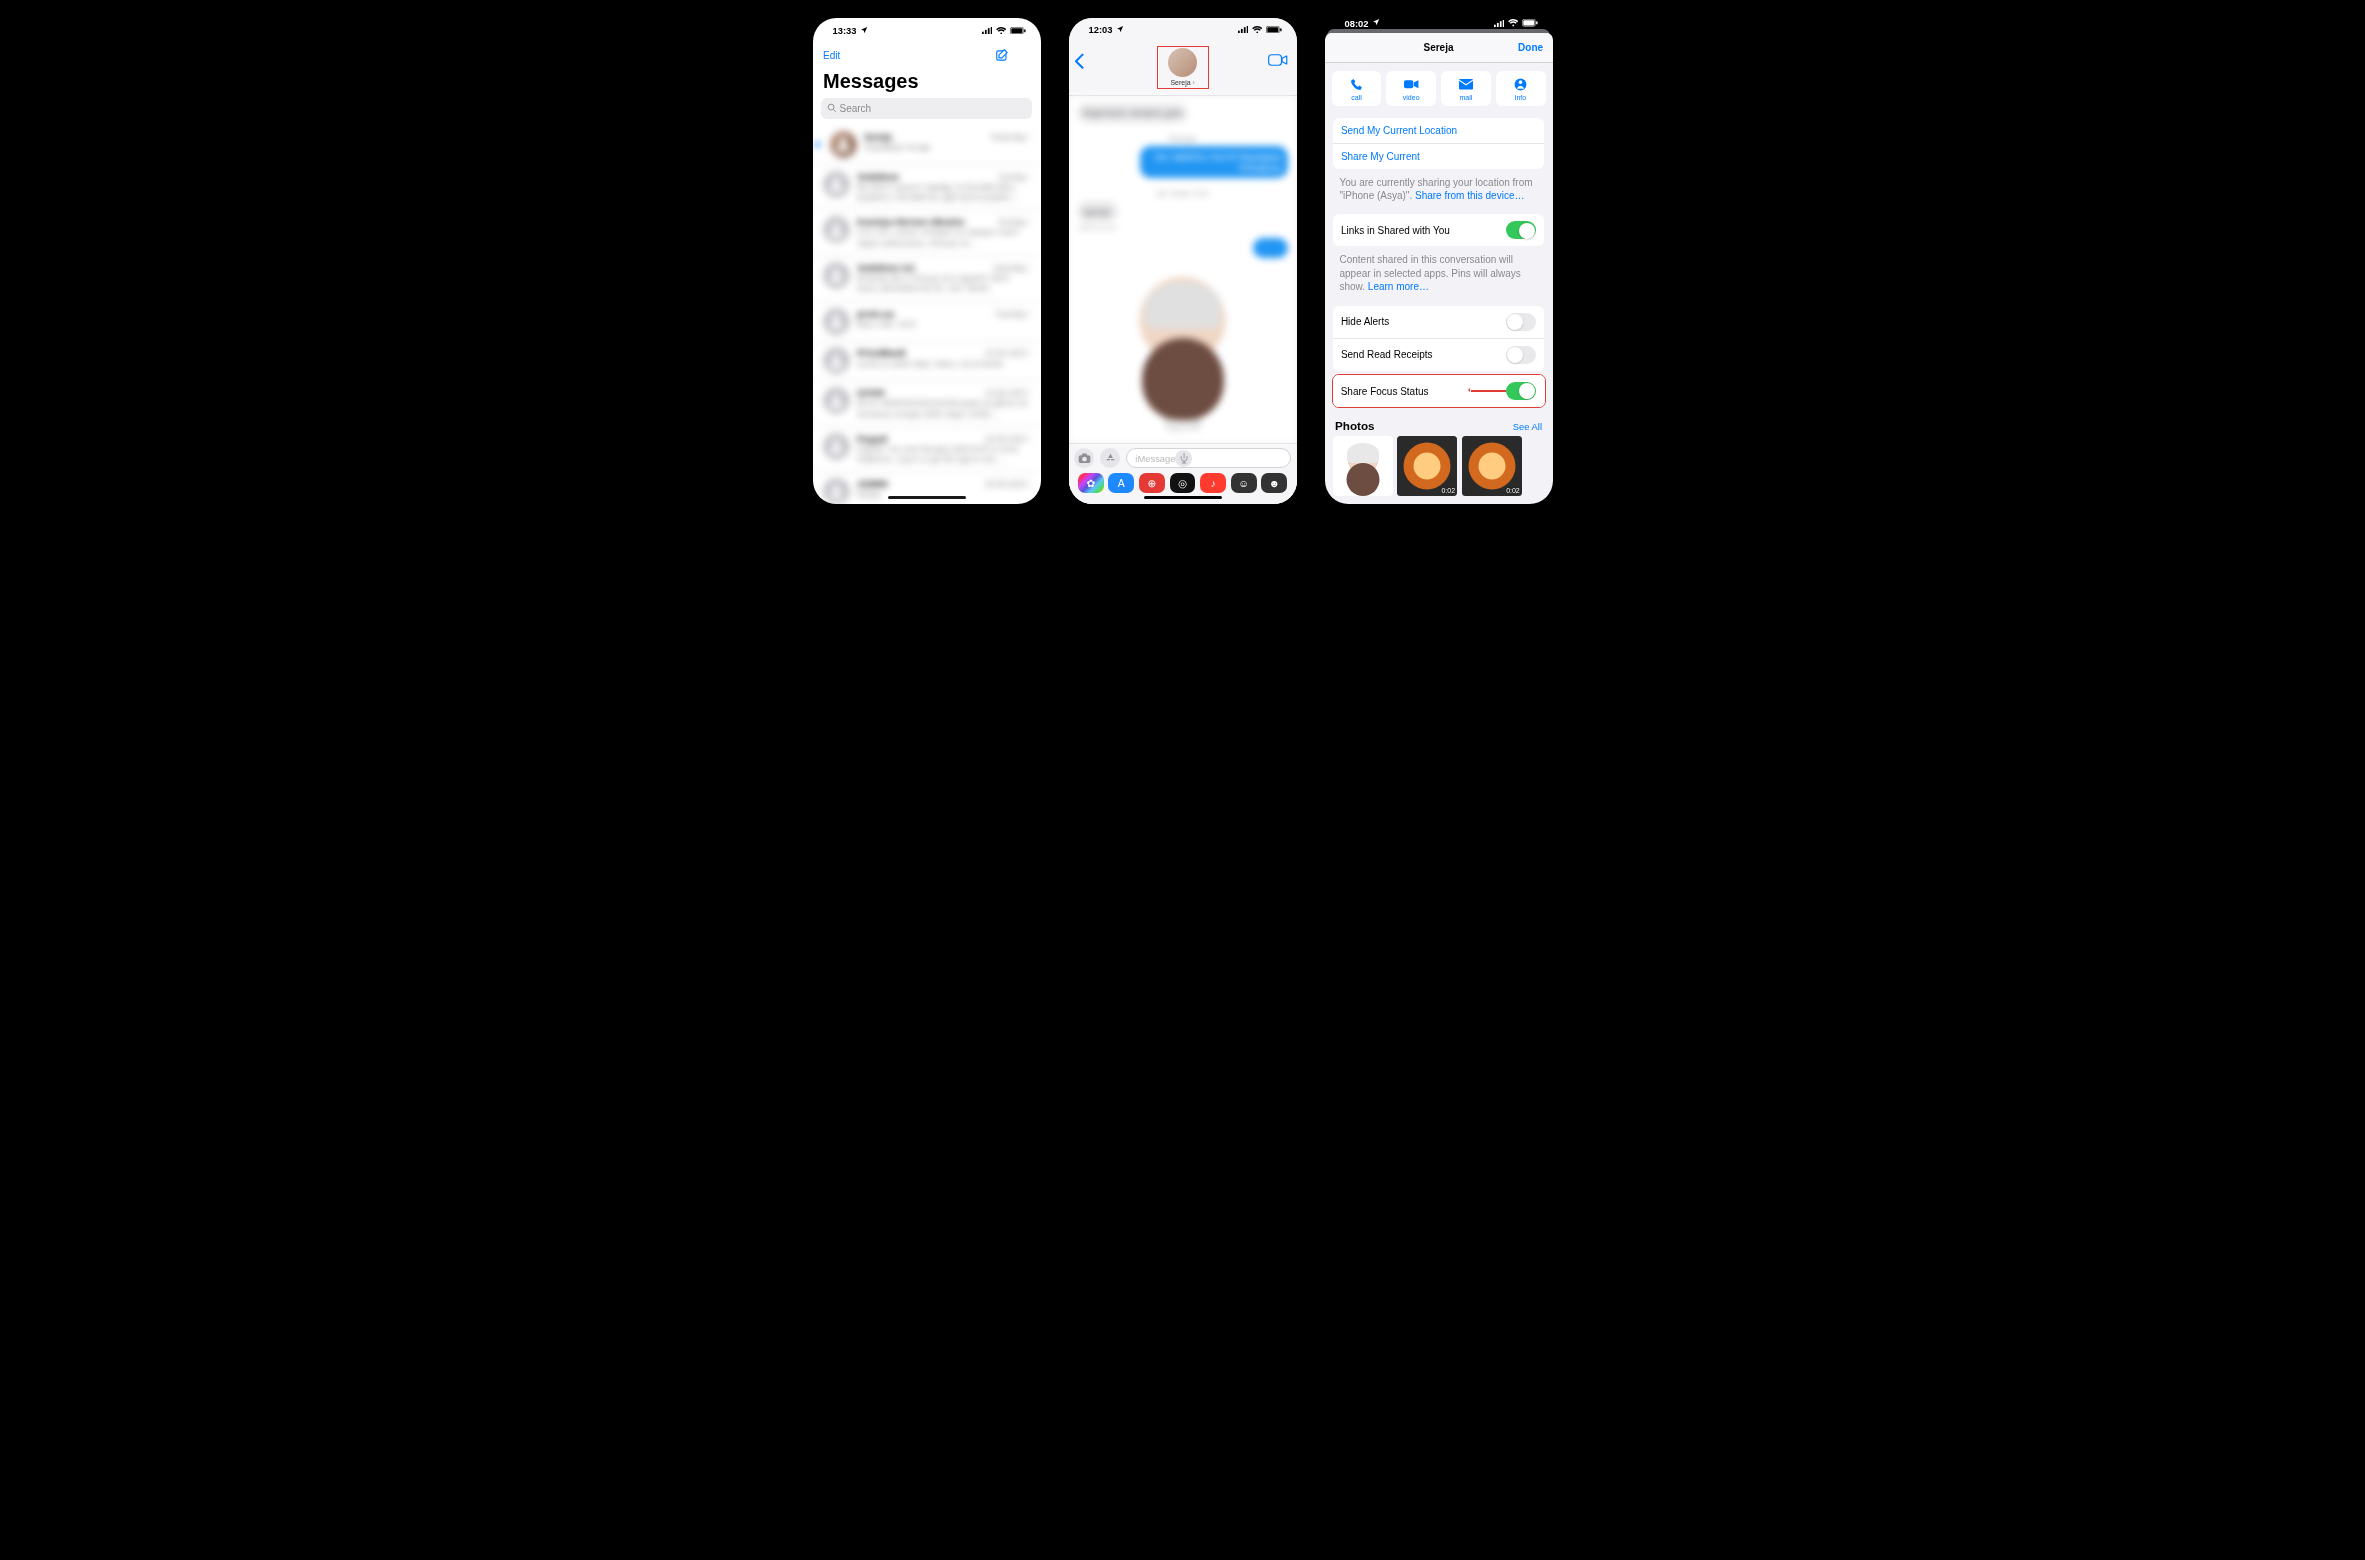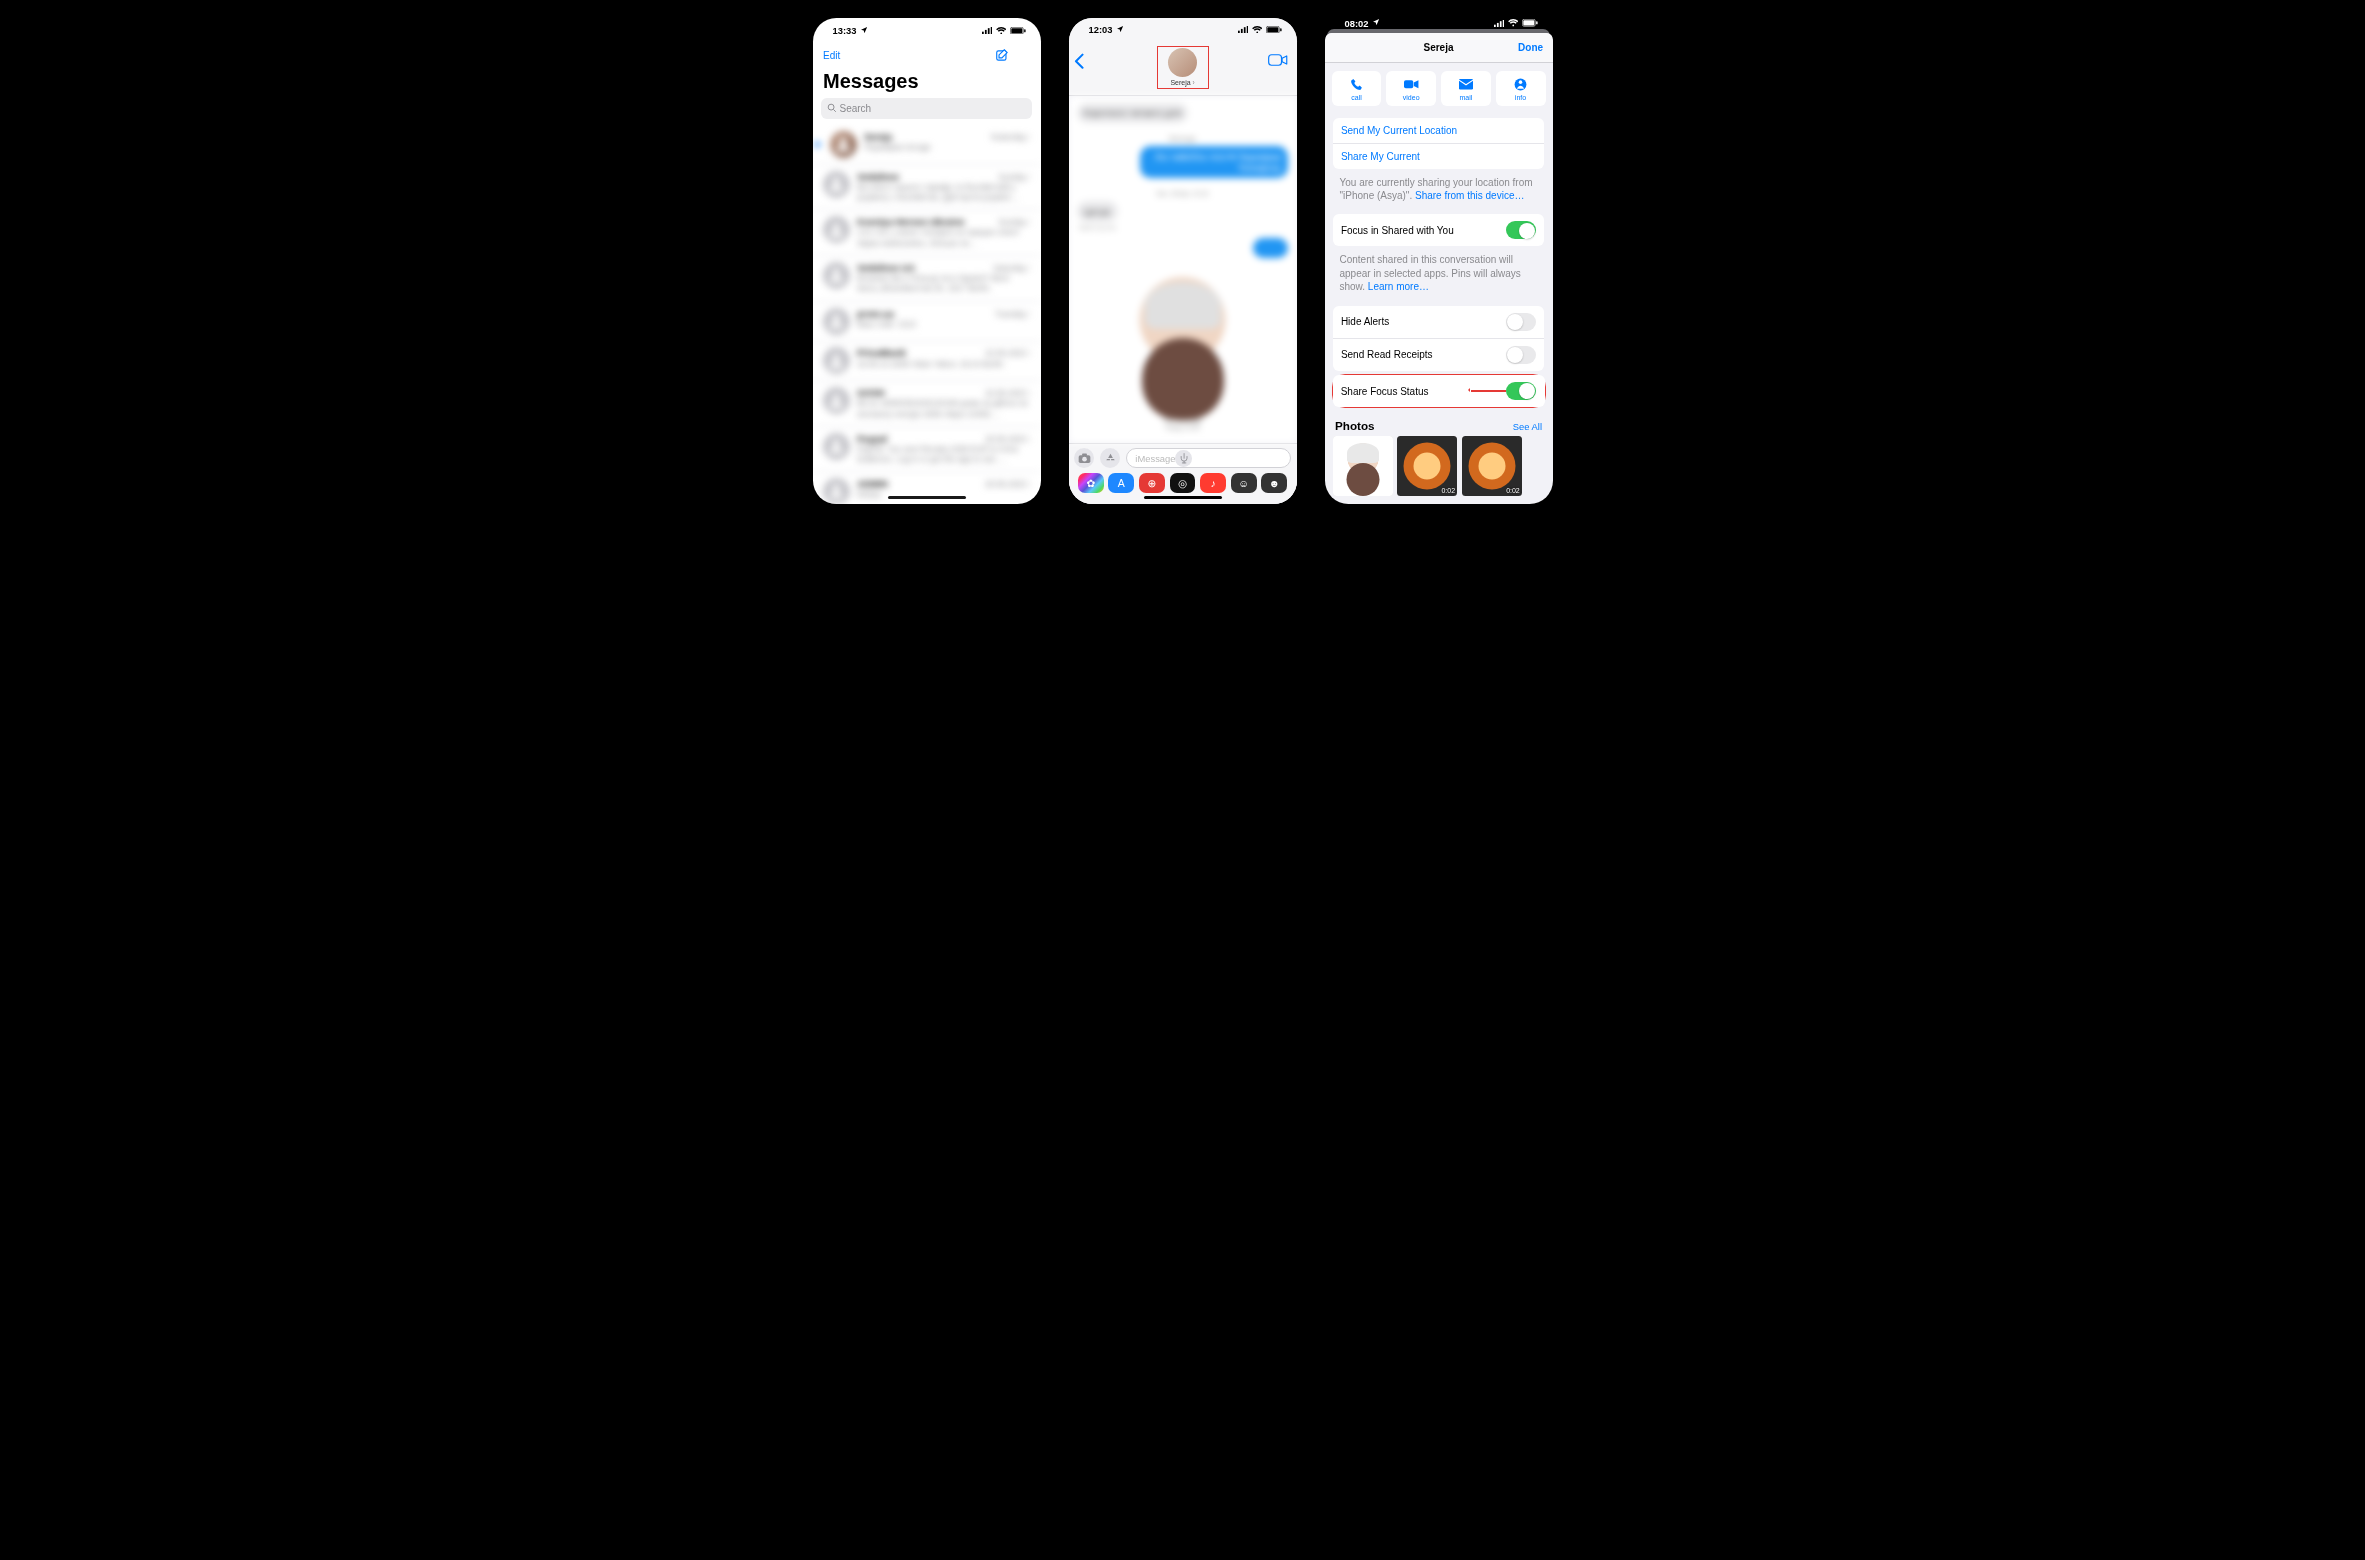--- a/index.html
+++ b/index.html
@@ -185,21 +185,21 @@
   .toggle {
     width:30px; height:18px; border-radius:9.4px; background:#e9e9eb; position:relative;
   }
   .toggle.on { background:#34c759; }
   .toggle::after {
     content:""; position:absolute; top:1.2px; width:16px; height:16px; background:#fff;
     border-radius:50%; box-shadow:0 0.6px 1.8px rgba(0,0,0,.25);
   }
   .toggle.on::after { right:1.2px; }
   .toggle.off::after { left:1.2px; }
-  .highlight-red { border:1.2px solid #e53935; border-radius:13px; margin:2.3px 7px; }
+  .highlight-red { border:1.2px solid #e53935; border-radius:7px; margin:2.3px 7px; }
   .highlight-red .card-row { border:none; }
   .red-arrow {
     position:absolute; width:35px; height:1.2px; background:#e53935; right:39px;
   }
   .red-arrow::before {
     content:""; position:absolute; left:-4.7px; top:-2.3px;
     border:2.9px solid transparent; border-right-color:#e53935;
   }
   .section-label { font-size:11.7px; font-weight:700; padding:8.2px 10.5px 4.7px; display:flex; justify-content:space-between; align-items:baseline; }
   .section-label .see { font-size:9.4px; font-weight:400; color:#007aff; }
@@ -591,21 +591,21 @@
       <div class="card">
         <div class="card-row">Send My Current Location</div>
         <div class="card-row">Share My Current</div>
       </div>
       <div class="footer-text">
         <span>You are currently sharing your location from "iPhone (Asya)". </span><span class="lnk">Share from this device…</span>
       </div>
 
       <div class="card">
         <div class="card-row black">
-          <span>Focus in Shared with You</span>
+          <span>Links in Shared with You</span>
           <span class="toggle on"></span>
         </div>
       </div>
       <div class="footer-text">
         <span>Content shared in this conversation will appear in selected apps. Pins will always show. </span><span class="lnk">Learn more…</span>
       </div>
 
       <div class="card">
         <div class="card-row black">
           <span>Hide Alerts</span>

